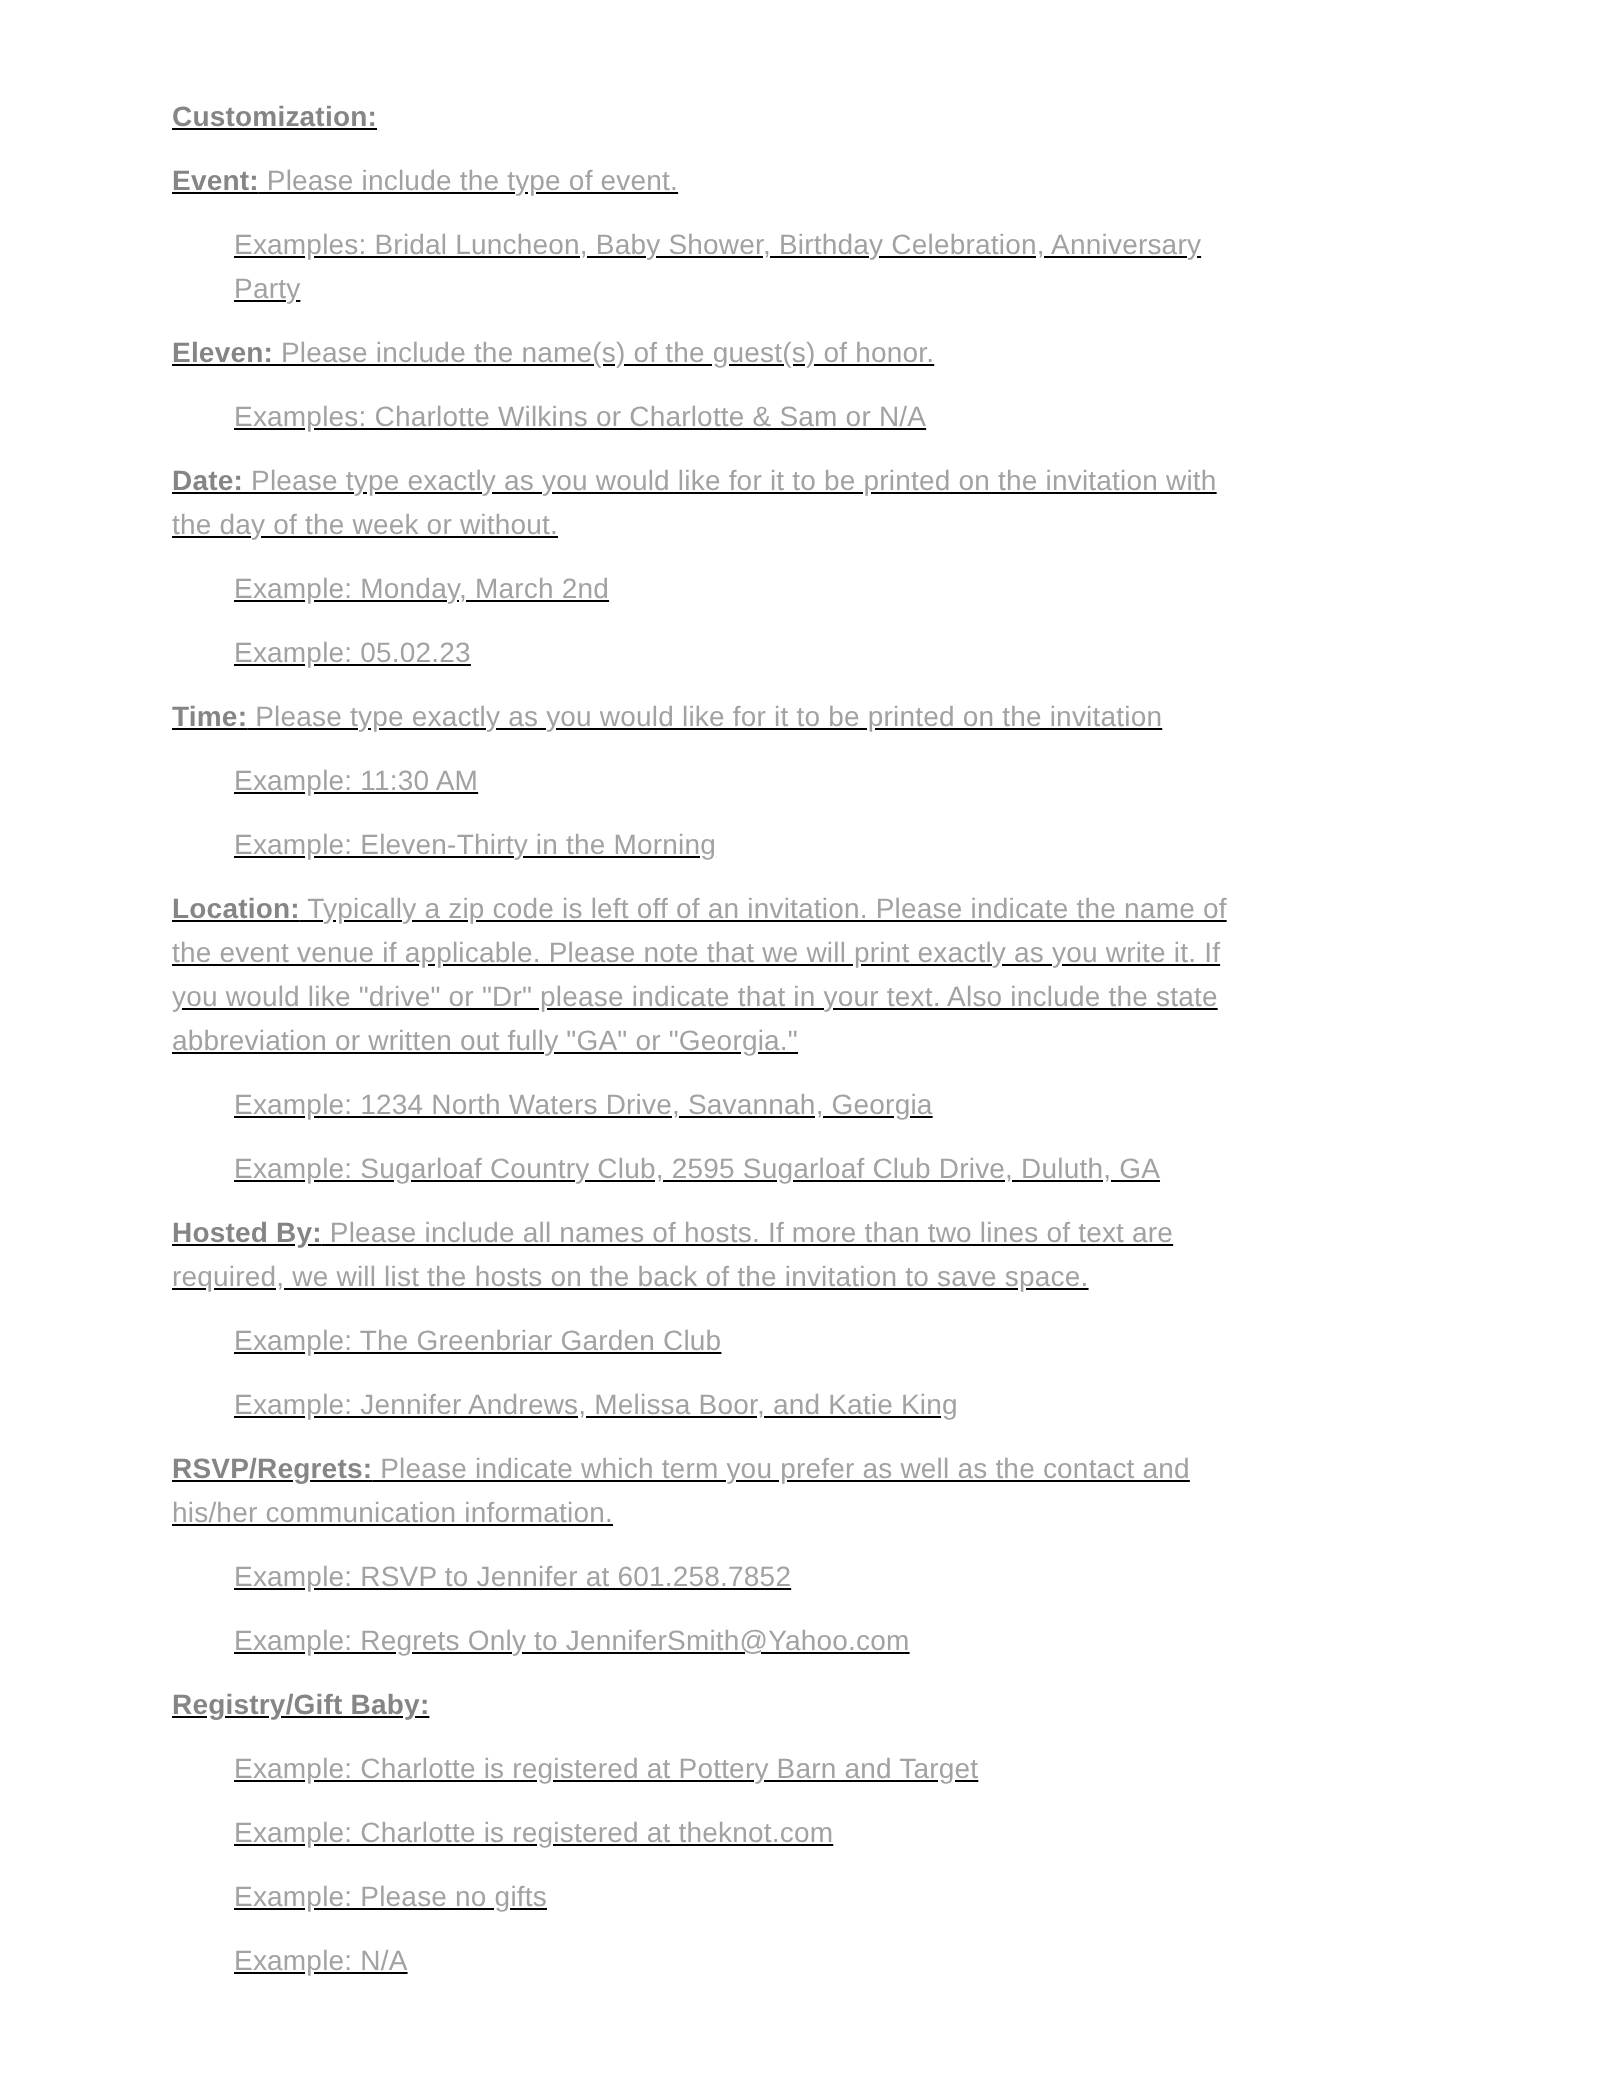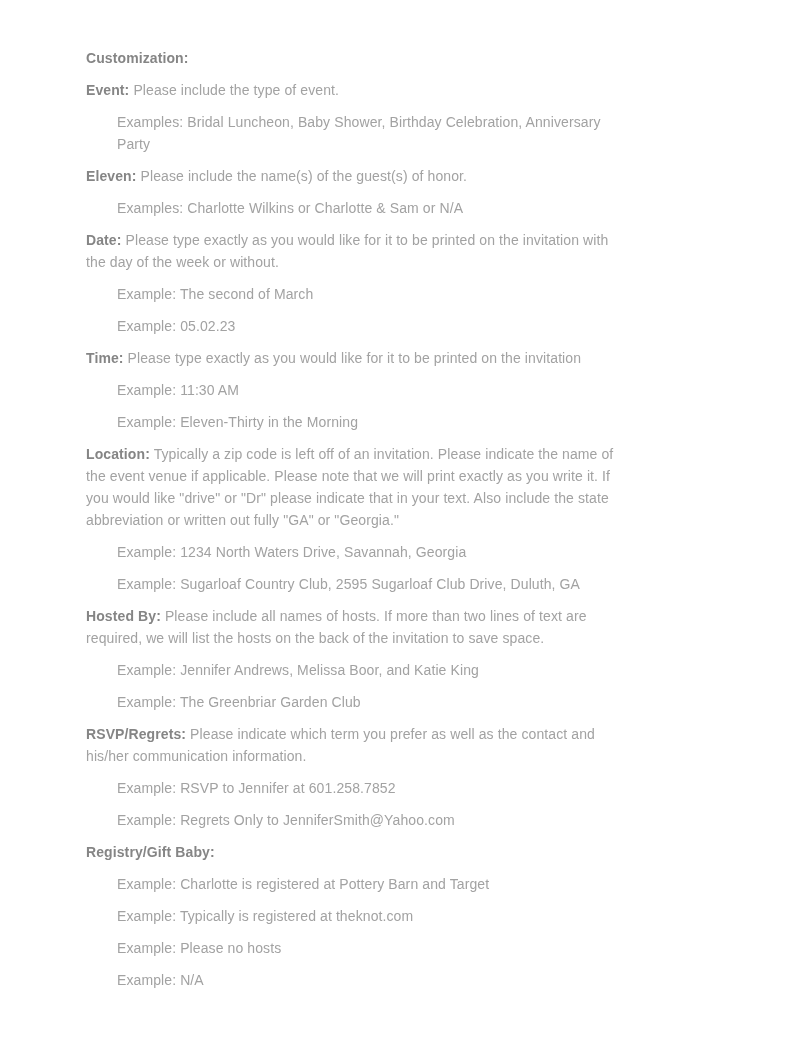--- a/index.html
+++ b/index.html
@@ -6,20 +6,21 @@
     margin: 0;
     padding: 0;
     background: #ffffff;
   }
   .page {
     width: 703px;
     height: 1037px;
     background: #ffffff;
     overflow: hidden;
     box-sizing: border-box;
+    text-decoration: underline;
   }
   .content {
     box-sizing: border-box;
     padding: 47px 72px 0 86px;
     max-width: 800px;
     font-family: "Liberation Sans", "DejaVu Sans", sans-serif;
     font-size: 14px;
     line-height: 22px;
     color: #a2a2a2;
     letter-spacing: 0.1px;
@@ -54,22 +55,22 @@
 
   <section class="section">
     <p class="lead"><strong class="lbl">Eleven:</strong><span class="txt"> Please include the name(s) of the guest(s) of honor.</span></p>
 
   <p class="example">Examples: Charlotte Wilkins or Charlotte &amp; Sam or N/A</p>
 </section>
 
   <section class="section">
     <p class="lead"><strong class="lbl">Date:</strong><span class="txt"> Please type exactly as you would like for it to be printed on the invitation with the day of the week or without.</span></p>
 
+  <p class="example">Example: Monday, March 2nd</p>
 
-  <p class="example">Example: The second of March</p>
 
   <p class="example">Example: 05.02.23</p>
 </section>
 
   <section class="section">
     <p class="lead"><strong class="lbl">Time:</strong><span class="txt"> Please type exactly as you would like for it to be printed on the invitation</span></p>
 
   <p class="example">Example: 11:30 AM</p>
 
   <p class="example">Example: Eleven-Thirty in the Morning</p>
@@ -80,38 +81,38 @@
     <p class="lead"><strong class="lbl">Location:</strong><span class="txt"> Typically a zip code  is left off of an invitation. Please indicate the name of the event venue if applicable. Please note that we will print exactly as you write it. If you would like "drive" or "Dr" please indicate that in your text. Also include the state abbreviation or written out fully "GA" or "Georgia."</span></p>
 
   <p class="example">Example: 1234 North Waters Drive, Savannah, Georgia</p>
 
   <p class="example">Example: Sugarloaf Country Club, 2595 Sugarloaf Club Drive, Duluth, GA</p>
 </section>
 
   <section class="section">
     <p class="lead"><strong class="lbl">Hosted By:</strong><span class="txt"> Please include all names of hosts. If more than two lines of text are required, we will list the hosts on the back of the invitation to save space.</span></p>
 
+  <p class="example">Example: The Greenbriar Garden Club</p>
+
   <p class="example">Example: Jennifer Andrews, Melissa Boor, and Katie King</p>
-
-  <p class="example">Example: The Greenbriar Garden Club</p>
 </section>
 
   <section class="section">
     <p class="lead"><strong class="lbl">RSVP/Regrets:</strong><span class="txt"> Please indicate which term you prefer as well as the contact and his/her communication information.</span></p>
 
   <p class="example">Example: RSVP to Jennifer at 601.258.7852</p>
 
   <p class="example">Example: Regrets Only to JenniferSmith@Yahoo.com</p>
 </section>
 
   <section class="section">
     <p class="lead"><strong class="lbl">Registry/Gift Baby:</strong><span class="txt"></span></p>
 
   <p class="example">Example: Charlotte is registered at Pottery Barn and Target</p>
 
-  <p class="example">Example: Typically is registered at theknot.com</p>
+  <p class="example">Example: Charlotte is registered at theknot.com</p>
 
-  <p class="example">Example: Please no hosts</p>
+  <p class="example">Example: Please no gifts</p>
 
   <p class="example">Example: N/A</p>
 </section>
 </main>
 </div>
 
 </body></html>

